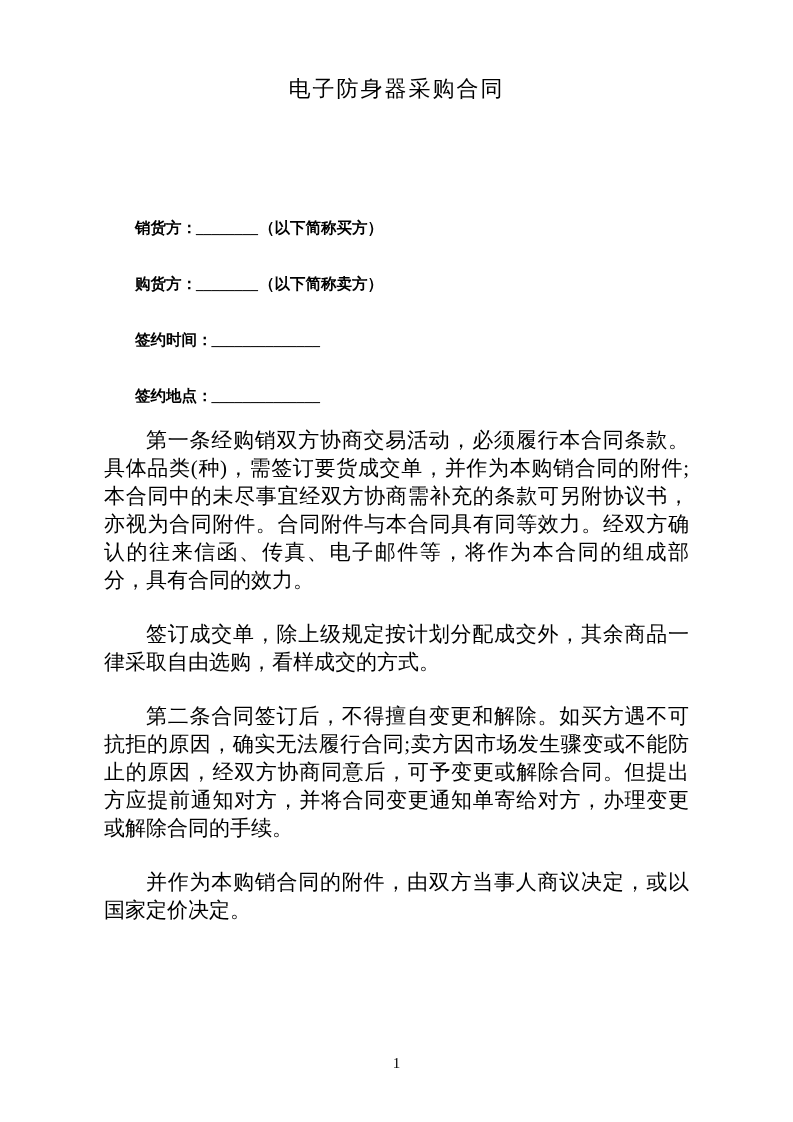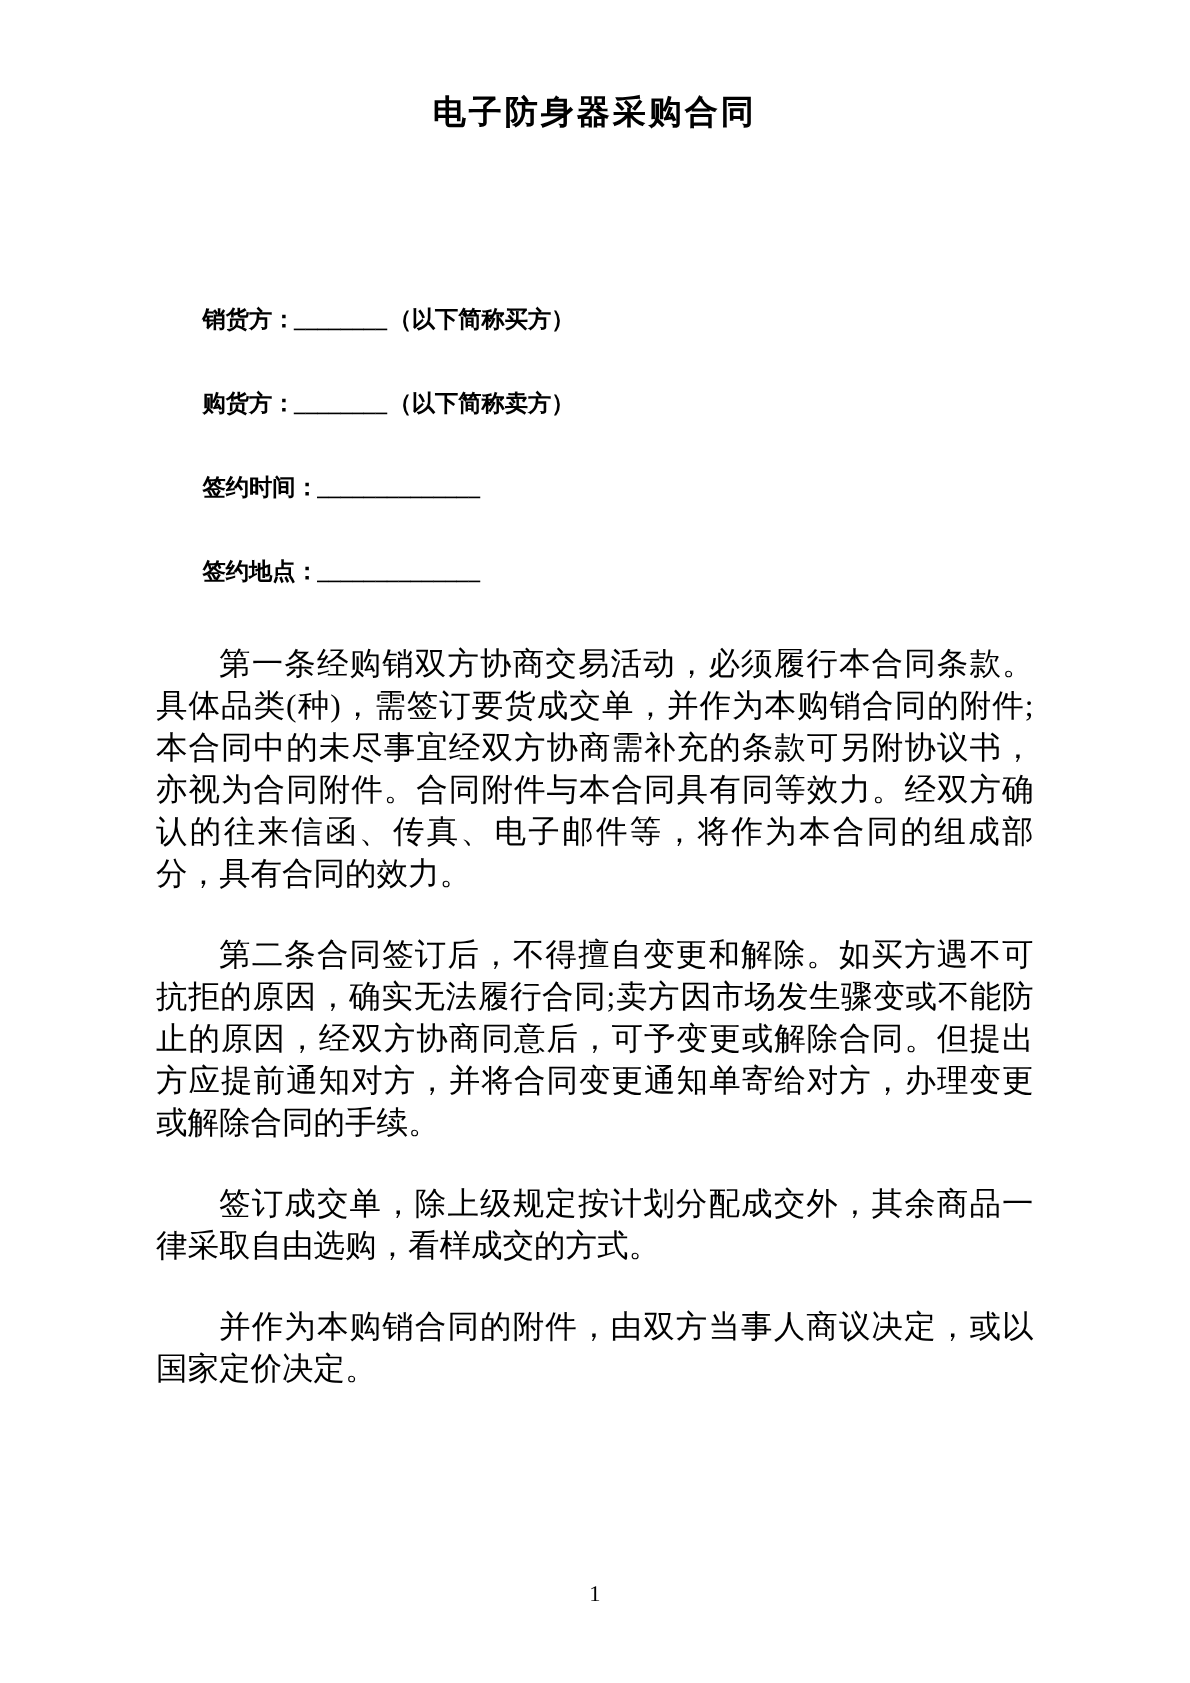--- a/index.html
+++ b/index.html
@@ -8,38 +8,38 @@
     width: 793px;
     height: 1122px;
     background: #ffffff;
     color: #000000;
     font-family: "Liberation Serif", "DejaVu Serif", serif;
     position: relative;
     overflow: hidden;
   }
   .page { padding: 0 104px; }
   .doc-title {
-    margin: 0;
+    margin: 14px;
     padding-top: 60px;
     font-size: 22px;
     line-height: 30px;
-    font-weight: bold;
+    font-weight: normal;
     text-align: center;
     letter-spacing: 2px;
   }
   .fields { margin-top: 110px; }
   .field {
     margin: 0 0 28px 0;
     font-size: 15.5px;
     line-height: 28px;
     font-weight: bold;
     text-indent: 2em;
     white-space: nowrap;
   }
-  .field:last-child { margin-bottom: 32px; }
+  .field:last-child { margin-bottom: 16px; }
   .field-blank { letter-spacing: 0; font-style: italic; }
   .body-text .para {
     margin: 0 0 26px 0;
     font-size: 21px;
     line-height: 28px;
     text-align: justify;
     text-indent: 2em;
   }
   .body-text .para:last-child { margin-bottom: 0; }
   .page-number {
@@ -61,20 +61,20 @@
 
   <div class="fields">
     <p class="field"><span class="field-label">销货方：</span><span class="field-blank">________</span><span class="field-suffix">（以下简称买方）</span></p>
     <p class="field"><span class="field-label">购货方：</span><span class="field-blank">________</span><span class="field-suffix">（以下简称卖方）</span></p>
     <p class="field"><span class="field-label">签约时间：</span><span class="field-blank">______________</span><span class="field-suffix"></span></p>
     <p class="field"><span class="field-label">签约地点：</span><span class="field-blank">______________</span><span class="field-suffix"></span></p>
   </div>
 
   <div class="body-text">
     <p class="para">第一条经购销双方协商交易活动，必须履行本合同条款。具体品类(种)，需签订要货成交单，并作为本购销合同的附件;本合同中的未尽事宜经双方协商需补充的条款可另附协议书，亦视为合同附件。合同附件与本合同具有同等效力。经双方确认的往来信函、传真、电子邮件等，将作为本合同的组成部分，具有合同的效力。</p>
+    <p class="para">签订成交单，除上级规定按计划分配成交外，其余商品一律采取自由选购，看样成交的方式。</p>
     <p class="para">第二条合同签订后，不得擅自变更和解除。如买方遇不可抗拒的原因，确实无法履行合同;卖方因市场发生骤变或不能防止的原因，经双方协商同意后，可予变更或解除合同。但提出方应提前通知对方，并将合同变更通知单寄给对方，办理变更或解除合同的手续。</p>
-    <p class="para">签订成交单，除上级规定按计划分配成交外，其余商品一律采取自由选购，看样成交的方式。</p>
     <p class="para">并作为本购销合同的附件，由双方当事人商议决定，或以国家定价决定。</p>
   </div>
 
 </div>
 
 <div class="page-number">1</div>
 
 </body></html>

